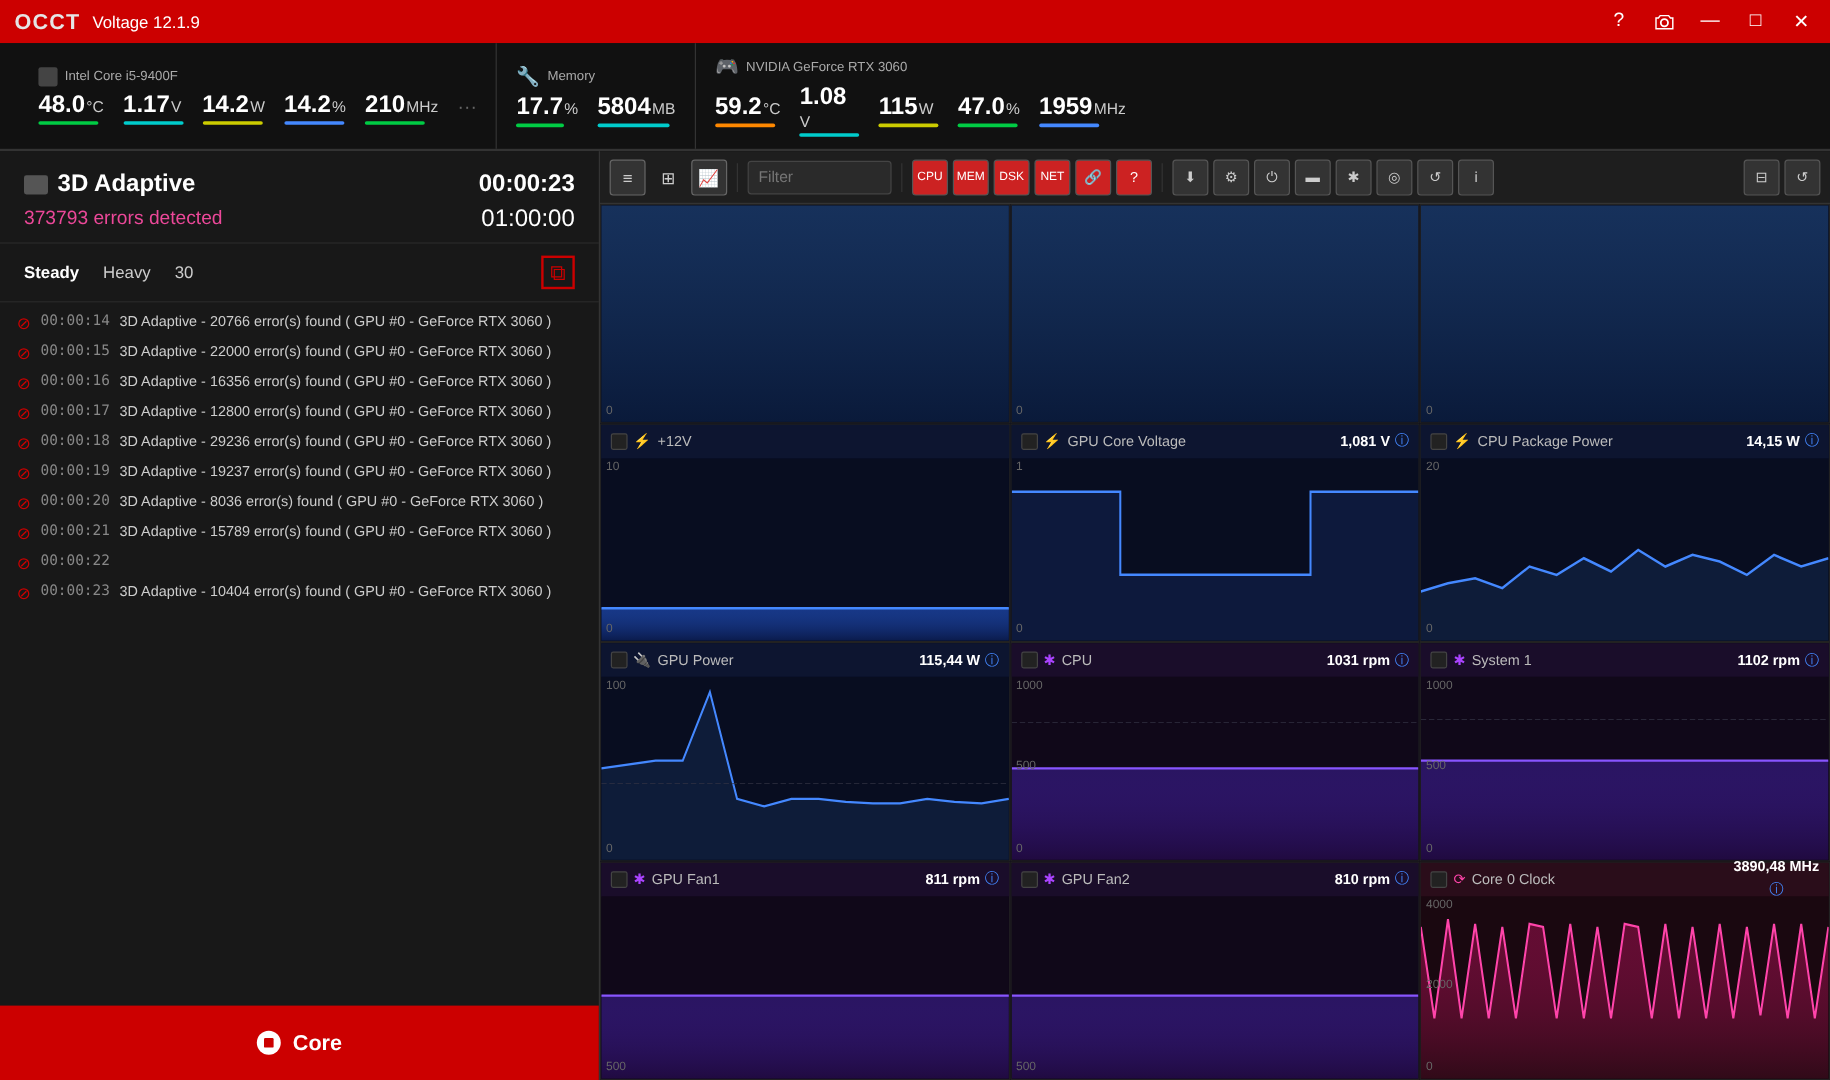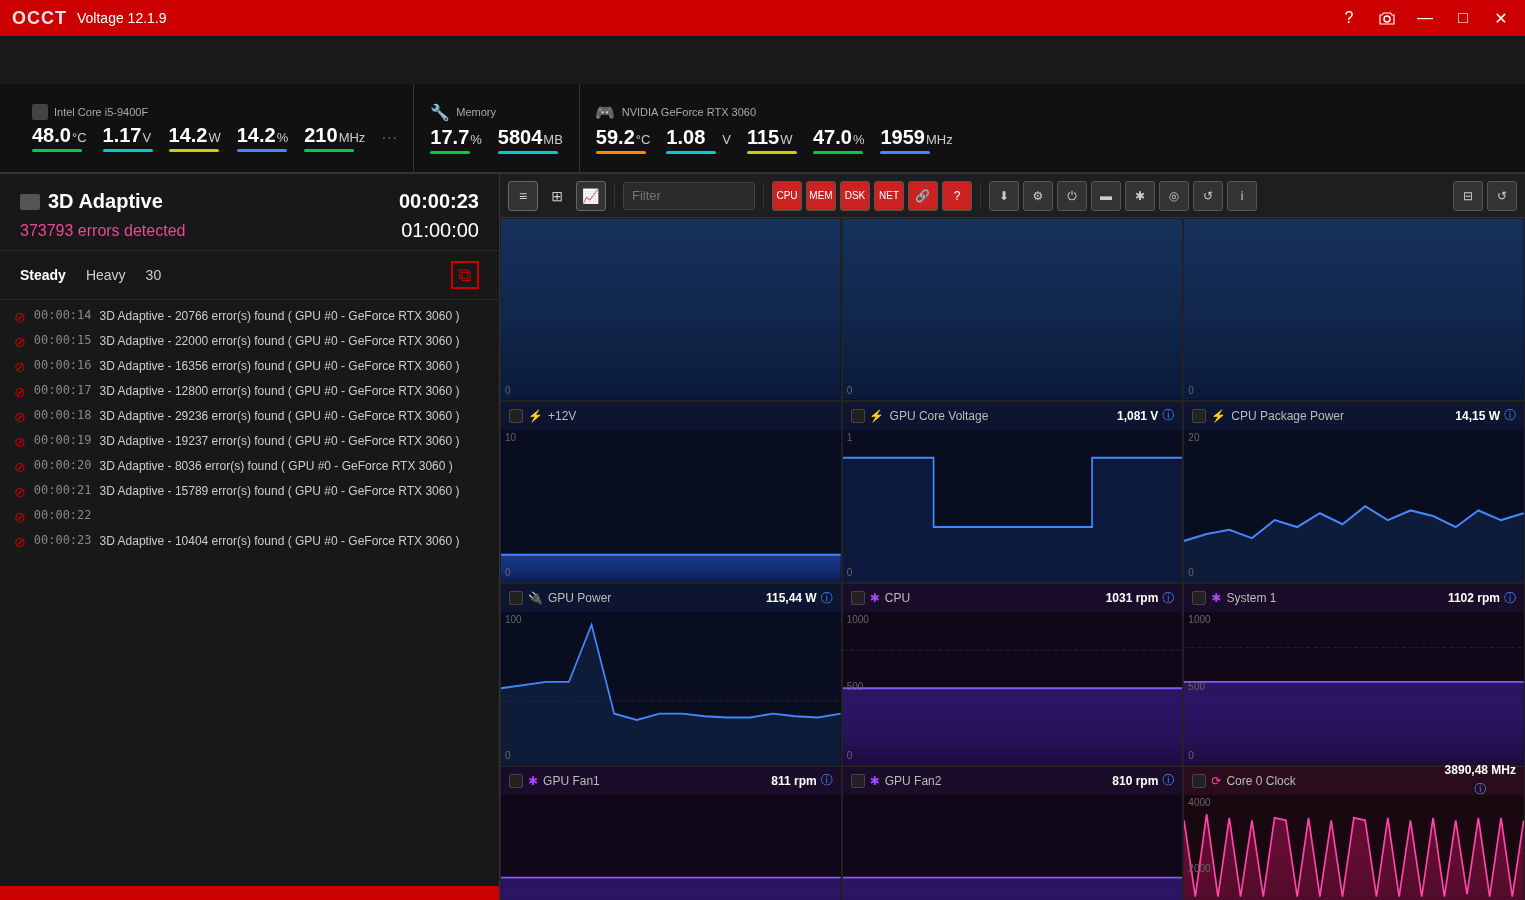--- a/index.html
+++ b/index.html
@@ -57,21 +57,20 @@
 
     
     #statusbar {
       background: #111;
       height: 90px;
       display: flex;
       align-items: center;
       padding: 0 16px;
       gap: 0;
       border-bottom: 2px solid #333;
-      margin-top: 48px;
     }
     .status-section {
       display: flex;
       flex-direction: column;
       padding: 4px 16px;
       border-right: 1px solid #333;
       height: 100%;
       justify-content: center;
     }
     .status-section:last-child { border-right: none; }
@@ -258,21 +257,21 @@
     }
     .toolbar-btn.active { background: #333; border-color: #666; }
     .toolbar-sep { width: 1px; height: 24px; background: #333; margin: 0 4px; }
     #filter-input {
       background: #2a2a2a;
       border: 1px solid #444;
       color: #ccc;
       padding: 4px 8px;
       font-size: 13px;
       border-radius: 3px;
-      width: 132px;
+      width: 120px;
       height: 28px;
     }
     .toolbar-icon-btn {
       width: 30px;
       height: 30px;
       border-radius: 3px;
       border: 1px solid #555;
       background: #cc2222;
       color: #fff;
       cursor: pointer;
@@ -454,21 +453,21 @@
     </div>
     <div class="status-values">
       <div class="stat-item">
         <span style="display:flex;align-items:baseline;gap:1px;">
           <span class="stat-value">59.2</span>
           <span class="stat-unit">°C</span>
         </span>
         <div class="stat-bar bar-orange"></div>
       </div>
       <div class="stat-item">
-        <span style="display:flex;align-items:baseline;gap:17px;">
+        <span style="display:flex;align-items:baseline;gap:1px;flex-direction:column;">
           <span class="stat-value">1.08</span>
           <span class="stat-unit">V</span>
         </span>
         <div class="stat-bar bar-cyan"></div>
       </div>
       <div class="stat-item">
         <span style="display:flex;align-items:baseline;gap:1px;">
           <span class="stat-value">115</span>
           <span class="stat-unit">W</span>
         </span>
@@ -565,21 +564,21 @@
     <span class="log-icon">⊘</span>
     <span class="log-time">00:00:23</span>
     <span class="log-text">3D Adaptive - 10404 error(s) found ( GPU #0 - GeForce RTX 3060 )</span>
   </div>
       </div>
     <div id="stop-btn-container">
       <button id="stop-btn">
         <span style="width:20px;height:20px;background:#fff;border-radius:50%;display:inline-flex;align-items:center;justify-content:center;">
           <span style="width:8px;height:8px;background:#cc0000;border-radius:1px;"></span>
         </span>
-        <span>Intel</span>
+        <span>Core</span>
       </button>
     </div>
   </div>
 
   <div id="right-panel">
 
     <div id="graph-toolbar">
       <button class="toolbar-btn active">≡</button>
       <button class="toolbar-btn">⊞</button>
       <button class="toolbar-btn active">📈</button>

